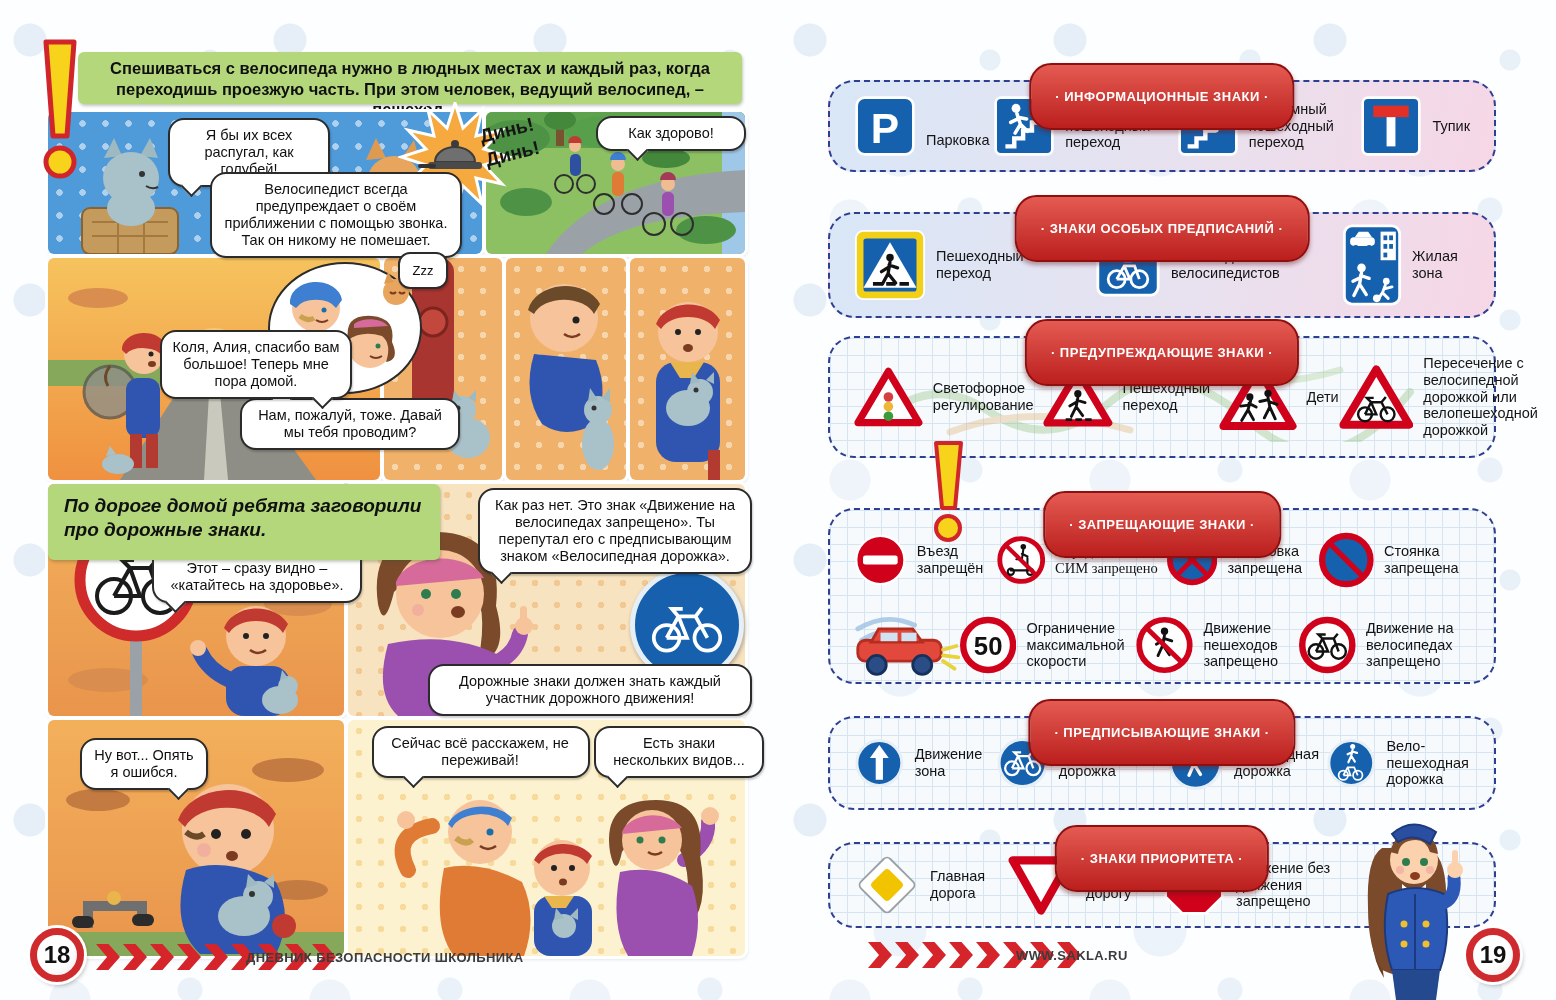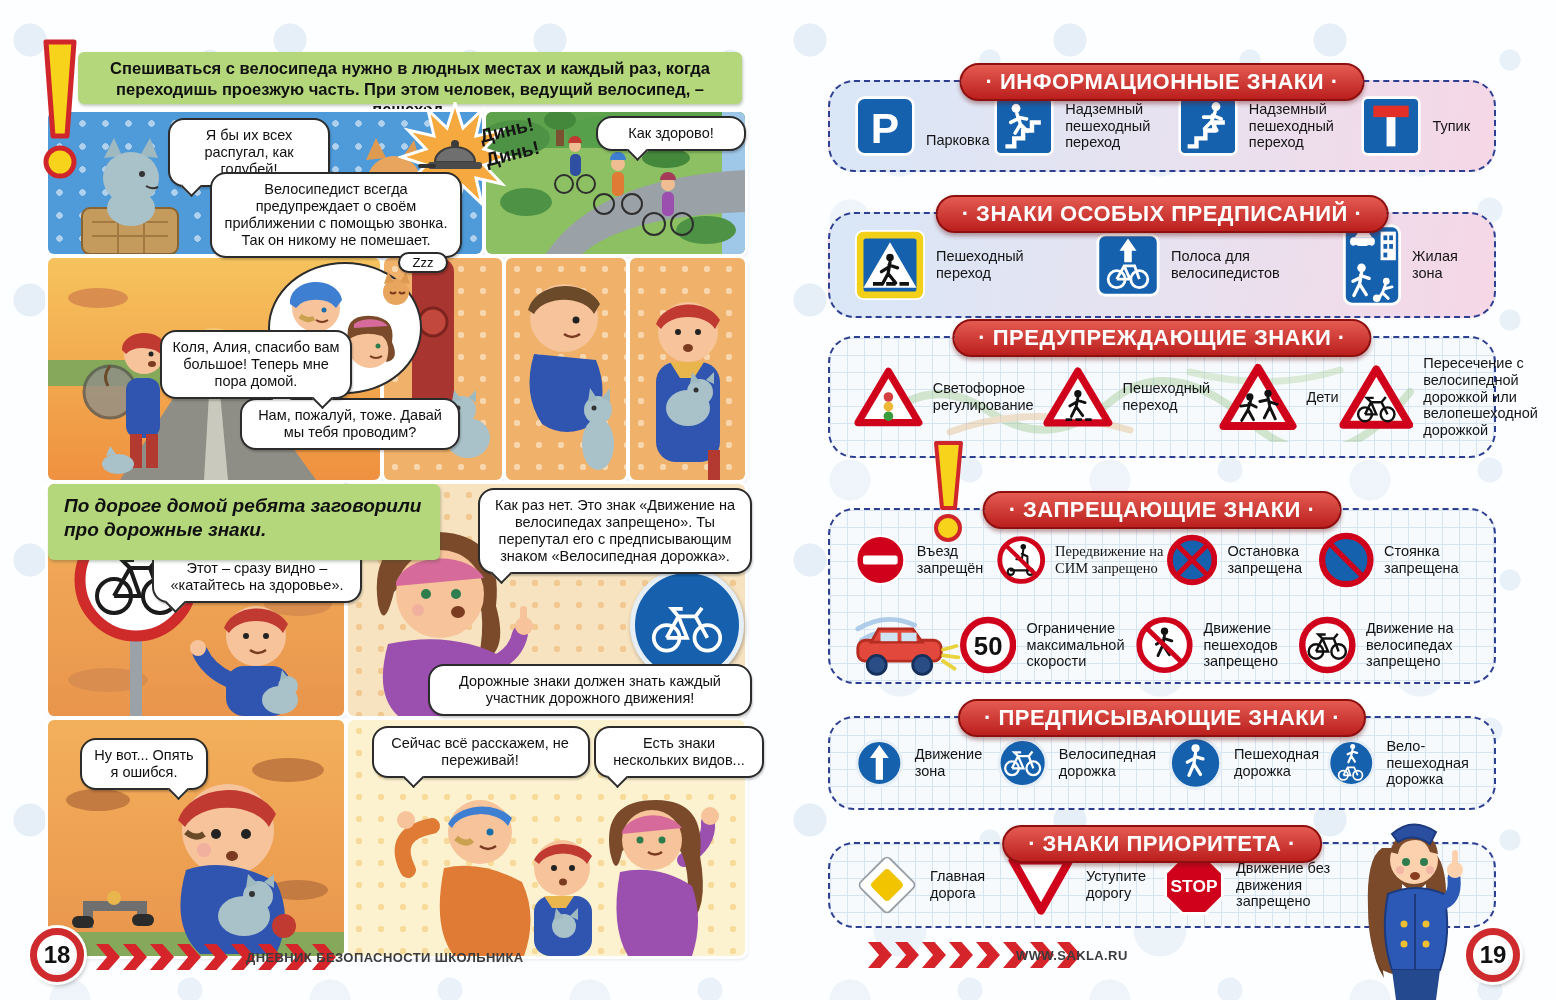--- a/index.html
+++ b/index.html
@@ -29,22 +29,22 @@
   .bubble.tail-left::after{left:14px;}
   .bubble.tail-right::after{left:auto;right:20px;}
   .bubble.tail-up::after{bottom:auto;top:-9px;transform:rotate(-135deg);}
   .thought{position:absolute;background:#fff;border:2px solid #2b2b2b;border-radius:50%;z-index:5;}
   .ding{position:absolute;z-index:7;font-weight:bold;font-size:19px;color:#151515;transform:rotate(-14deg);line-height:1.25;}
   
   .section{position:absolute;left:828px;width:668px;border:2.5px dashed #2e3f92;border-radius:26px;box-sizing:border-box;}
   .grad-bp{background:linear-gradient(100deg,#d9e7f7 0%,#e8e1ef 55%,#f6d7e6 100%);}
   .graph{background-color:#f6fafd;background-image:linear-gradient(#d7e5f2 1px,transparent 1px),linear-gradient(90deg,#d7e5f2 1px,transparent 1px);background-size:17px 17px;}
   .pill{position:absolute;top:-19px;left:50%;transform:translateX(-50%);background:linear-gradient(#e45b52,#bb1f1d);
-    border:2.5px solid #8e0f0f;border-radius:22px;color:#fff;font-weight:bold;font-size:22px;letter-spacing:.5px;
-    padding:4px 24px;white-space:nowrap;box-shadow:0 3px 4px rgba(100,20,20,.4);z-index:4;}
+    border:2.5px solid #8e0f0f;border-radius:22px;color:#fff;font-weight:bold;font-size:13px;letter-spacing:.5px;
+    padding:24px 24px;white-space:nowrap;box-shadow:0 3px 4px rgba(100,20,20,.4);z-index:4;}
   .signrow{display:flex;align-items:center;justify-content:space-between;padding:0 24px;}
   .sign-item{display:flex;align-items:center;gap:10px;}
   .sign-label{font-size:14.5px;line-height:1.15;color:#141414;}
   
   .badge{position:absolute;width:54px;height:54px;border-radius:50%;background:radial-gradient(circle at 35% 30%,#ffffff 55%,#e8e8e8);
     border:7px solid #cf2a2d;box-shadow:0 0 0 3px #fff,2px 3px 5px rgba(0,0,0,.35);display:flex;align-items:center;justify-content:center;
     font-weight:bold;font-size:24px;color:#111;z-index:9;box-sizing:border-box;}
   .chevrons{position:absolute;display:flex;gap:3px;z-index:3;}
   .chev{width:24px;height:26px;background:#d6252a;clip-path:polygon(0 0,52% 0,100% 50%,52% 100%,0 100%,46% 50%);}
   .footer-text{position:absolute;font-size:13px;font-weight:bold;color:#3c3c3c;letter-spacing:.4px;z-index:3;}
@@ -174,21 +174,21 @@
         <circle cx="108" cy="82" r="2.5" fill="#2f7d4f"></circle>
           <path d="M100 92 q6 4 12 0" stroke="#7a3b20" stroke-width="2" fill="none"></path>
         <g>
             <circle cx="126" cy="28" r="13" fill="#e7a55e"></circle>
             <polygon points="114,20 118,8 124,18" fill="#df9a52"></polygon>
             <polygon points="130,18 136,8 140,20" fill="#df9a52"></polygon>
             <path d="M120 28 q3 3 6 0 M129 28 q3 3 6 0" stroke="#7a3b20" stroke-width="2" fill="none"></path>
           </g>
       </svg>
     </div>
-    <div class="bubble tail-none" style="left:398px;top:252px;width:34px;padding:1px 6px;border-radius:12px;font-size:13px;">Zzz</div>
+    <div class="bubble tail-none" style="left:398px;top:252px;width:34px;padding:9px 6px;border-radius:12px;font-size:13px;">Zzz</div>
     <div class="bubble tail-up" style="left:240px;top:398px;width:196px;">Нам, пожалуй, тоже. Давай мы тебя проводим?</div>
     <div class="bubble tail-right" style="left:160px;top:330px;width:168px;">Коля, Алия, спасибо вам большое! Теперь мне пора домой.</div>
 
     <div class="panel dots-orange" style="left:384px;top:258px;width:118px;height:222px;">
       <svg width="118" height="222" viewBox="0 0 118 222">
         <rect x="28" y="0" width="42" height="168" rx="14" fill="#a8352f"></rect>
         <circle cx="49" cy="64" r="14" fill="#c2473c" stroke="#7e241e" stroke-width="3"></circle>
         <rect x="22" y="160" width="54" height="26" rx="10" fill="#2f55b0"></rect>
         <g>
             <ellipse cx="84" cy="180" rx="22" ry="20" fill="#a9c1c8"></ellipse>

